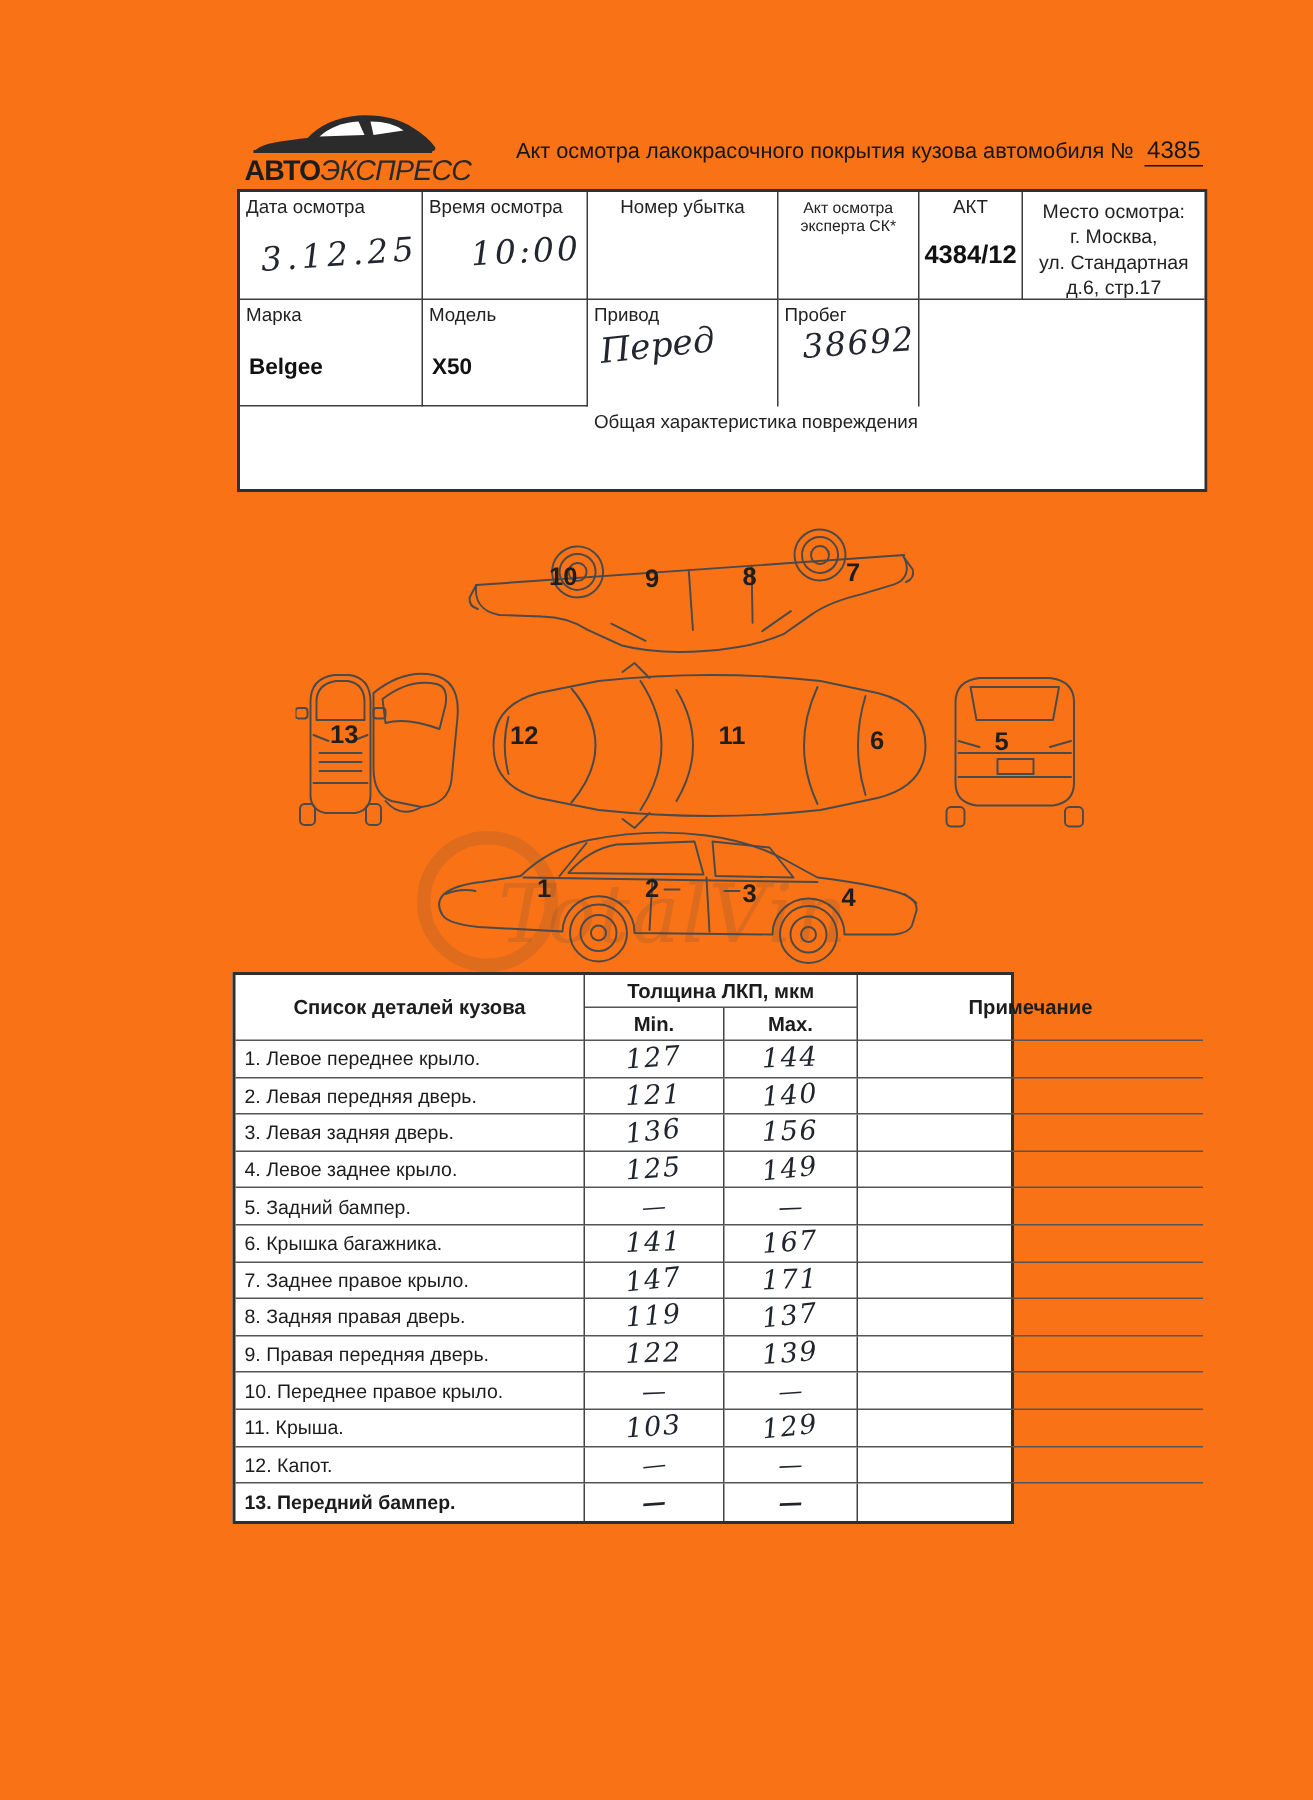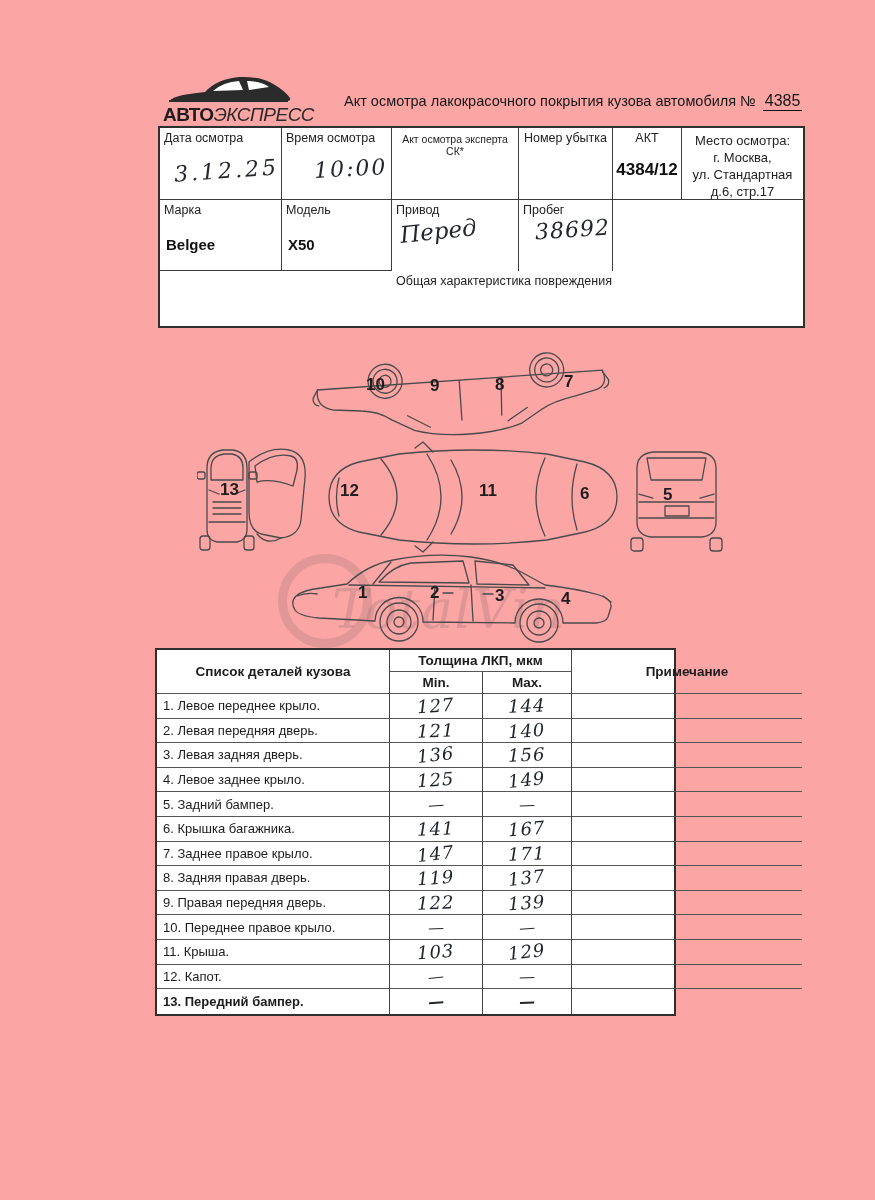--- a/index.html
+++ b/index.html
@@ -1,16 +1,16 @@
 <!DOCTYPE html>
 <html><head>
 <meta charset="utf-8">
 <style>
   html,body{margin:0;padding:0;background:#ffffff;}
-  .page{position:relative;width:875px;height:1200px;background:#fca5a5;overflow:hidden;
+  .page{position:relative;width:875px;height:1200px;background:#f97316;overflow:hidden;
         font-family:"Liberation Sans",sans-serif;color:#1b1b1b;}
   
   .logo{position:absolute;left:163px;top:70px;width:150px;height:56px;}
   .logo svg{position:absolute;left:2px;top:0;}
   .logo-text{position:absolute;left:0;top:34px;font-size:19px;white-space:nowrap;}
   .logo-bold{font-weight:900;letter-spacing:-0.5px;color:#1d1d1d;}
   .logo-light{font-style:italic;font-weight:500;letter-spacing:-0.5px;color:#2a2a2a;}
   .doc-title{position:absolute;left:344px;top:92px;width:470px;font-size:14.5px;color:#161616;white-space:nowrap;}
   .act-no{font-weight:normal;font-size:16px;border-bottom:1.6px solid #111;padding:0 2px 1px 2px;margin-left:7px;}
   
@@ -87,24 +87,24 @@
   <div class="info-table">
     <div class="cell">
       <span>Дата осмотра</span>
       <span class="hand hw-date">3.12.25</span>
     </div>
     <div class="cell">
       <span>Время осмотра</span>
       <span class="hand hw-time">10:00</span>
     </div>
     <div class="cell">
+      <span class="center-label">Номер убытка</span>
+    </div>
+    <div class="cell">
       <span class="small-label">Акт осмотра эксперта СК*</span>
-    </div>
-    <div class="cell">
-      <span class="center-label">Номер убытка</span>
     </div>
     <div class="cell">
       <span class="center-label">АКТ</span>
       <span class="act-value">4384/12</span>
     </div>
     <div class="cell last-col place-cell">
       <span>Место осмотра:</span><br>
       <span>г. Москва,</span><br>
       <span>ул. Стандартная</span><br>
       <span>д.6, стр.17</span>

